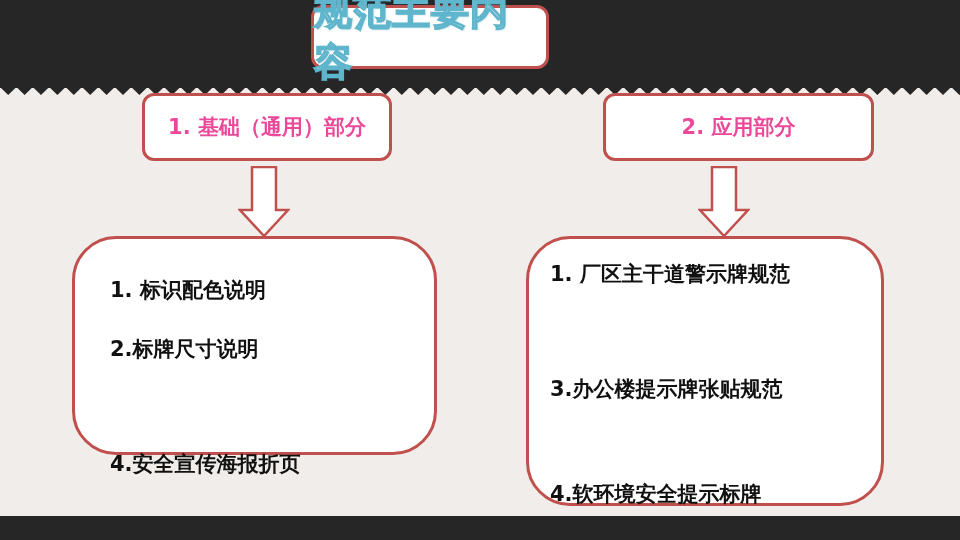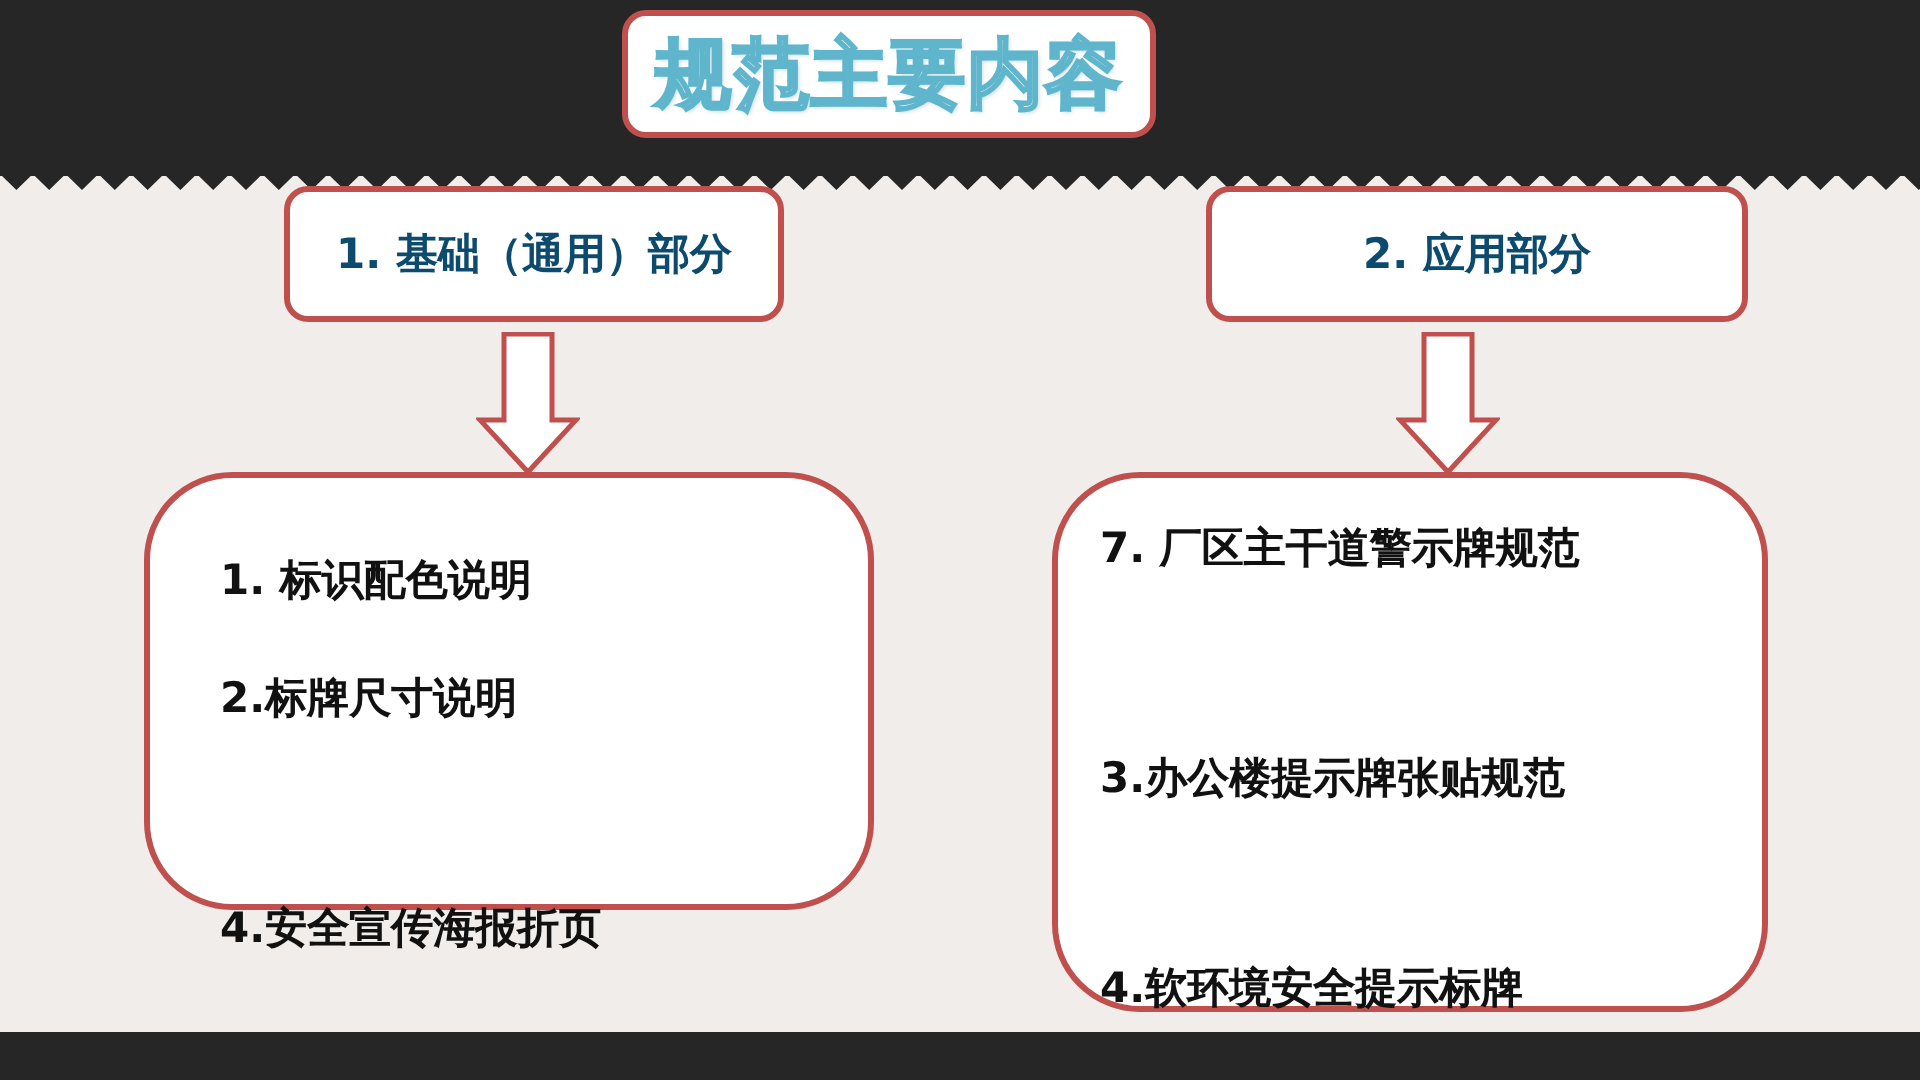--- a/index.html
+++ b/index.html
@@ -13,35 +13,35 @@
       background: #262626;
     }
     .zigzag {
       position: absolute; left: 0; top: 87px; width: 960px; height: 9px;
     }
     .bottom-band {
       position: absolute; left: 0; top: 516px; width: 960px; height: 24px;
       background: #262626;
     }
     .title-box {
-      position: absolute; left: 311px; top: 5px; width: 267px; height: 64px;
+      position: absolute; left: 311px; top: 5px; width: 238px; height: 64px;
       background: #ffffff; border: 3px solid #c0504d; border-radius: 12px;
       display: flex; align-items: center; justify-content: center;
       box-sizing: border-box;
     }
     .title-text {
       font-size: 38px; font-weight: bold; color: #ffffff; letter-spacing: 1px;
       -webkit-text-stroke: 1.5px #5fb6cc;
       text-shadow: 1px 1px 2px rgba(60,140,170,0.35);
     }
     .hdr-box {
       position: absolute; background: #fff; border: 3px solid #c0504d;
       border-radius: 12px; box-sizing: border-box;
       display: flex; align-items: center; justify-content: center;
-      font-size: 21px; font-weight: bold; color: #0c4a6e;
+      font-size: 21px; font-weight: bold; color: #ec4899;
     }
     .hdr-left { left: 142px; top: 93px; width: 250px; height: 68px; }
     .hdr-right { left: 603px; top: 93px; width: 271px; height: 68px; }
     .arrow { position: absolute; }
     .arrow-left { left: 238px; top: 166px; width: 52px; height: 72px; }
     .arrow-right { left: 698px; top: 166px; width: 52px; height: 72px; }
     .content-box {
       position: absolute; background: #fff; border: 3px solid #c0504d;
       border-radius: 44px; box-sizing: border-box;
     }
@@ -79,16 +79,16 @@
   <path d="M14 1 H38 V44 H50 L26 70 L2 44 H14 Z" fill="#ffffff" stroke="#c0504d" stroke-width="2.5" stroke-linejoin="miter"></path>
 </svg>
 
 <div class="content-box box-left">
   <div class="item" style="left:35px; top:38px;">1. 标识配色说明</div>
   <div class="item" style="left:35px; top:97px;">2.标牌尺寸说明</div>
   <div class="item" style="left:35px; top:212px;">4.安全宣传海报折页</div>
 </div>
 
 <div class="content-box box-right">
-  <div class="item" style="left:21px; top:22px;">7. 厂区主干道警示牌规范</div>
+  <div class="item" style="left:21px; top:22px;">1. 厂区主干道警示牌规范</div>
   <div class="item" style="left:21px; top:137px;">3.办公楼提示牌张贴规范</div>
   <div class="item" style="left:21px; top:194px;margin-top:48px;">4.软环境安全提示标牌</div>
 </div>
 
 </body></html>

